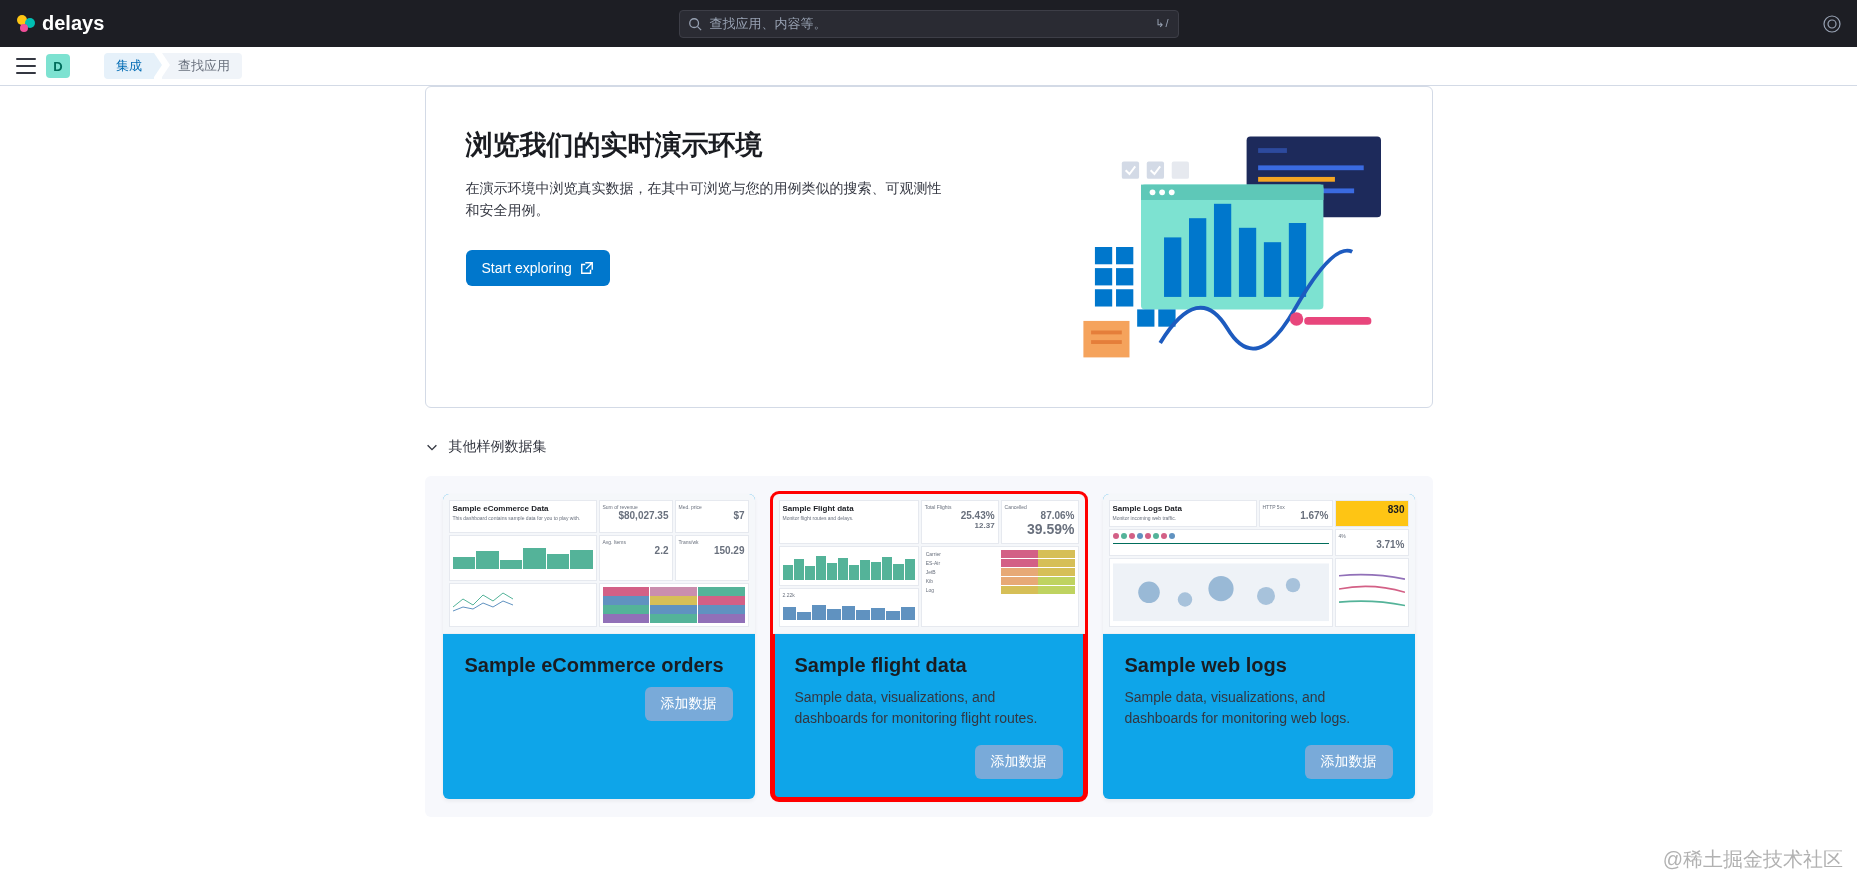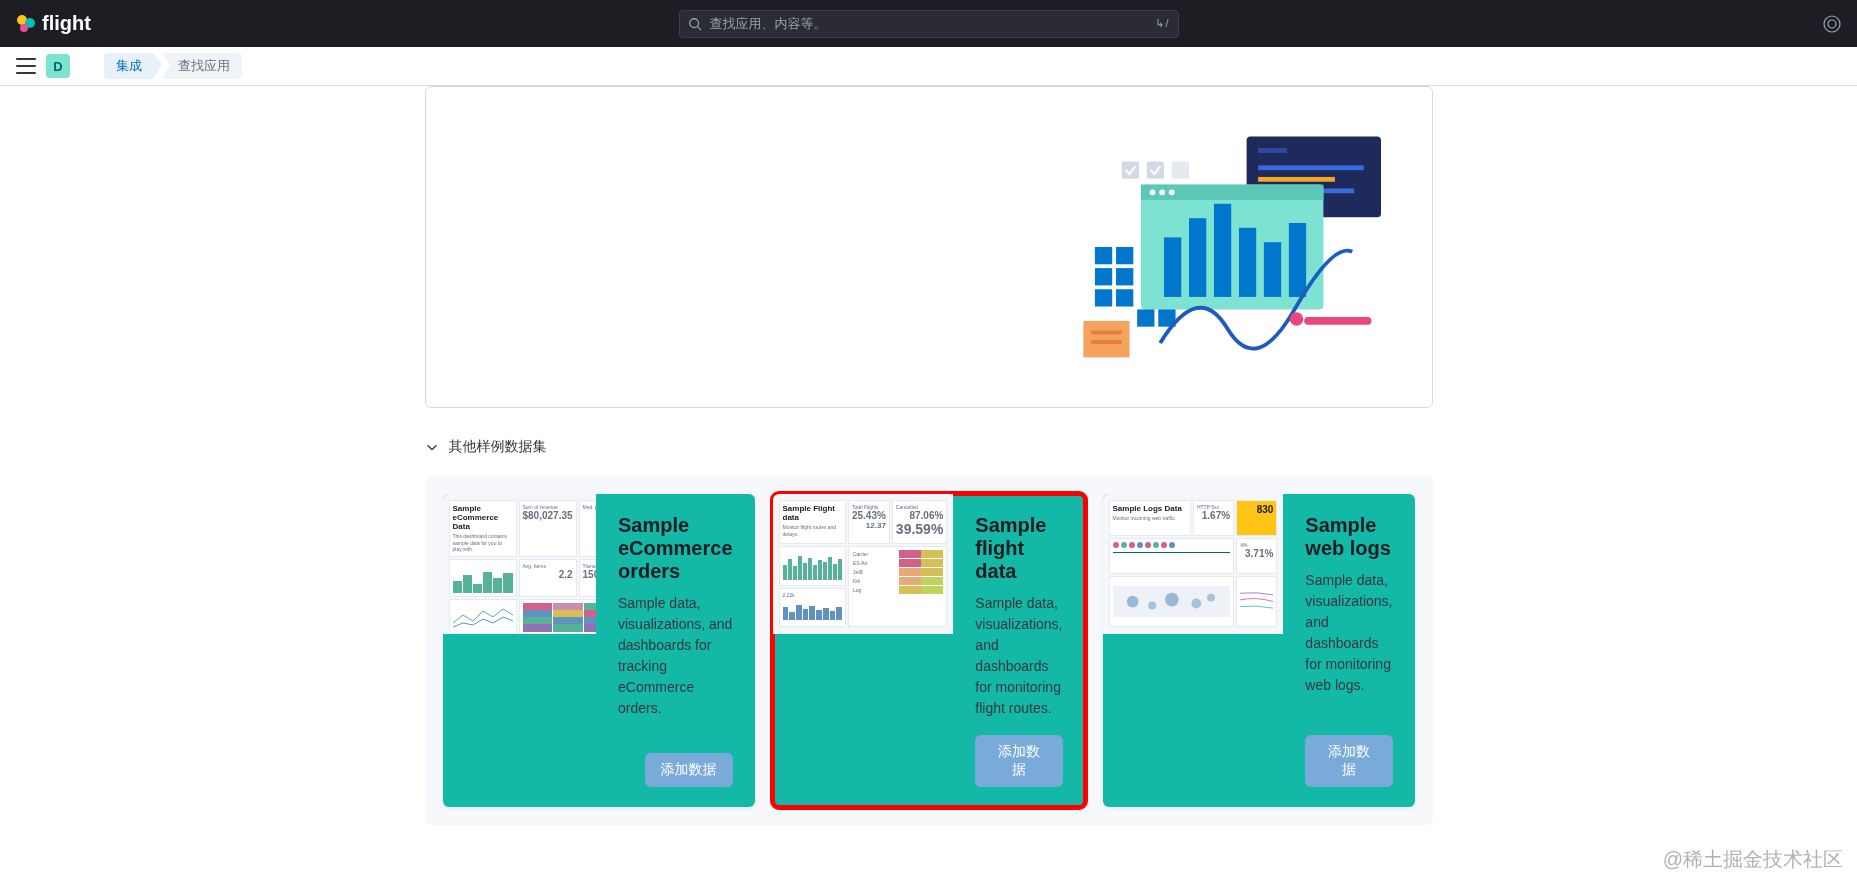--- a/index.html
+++ b/index.html
@@ -36,21 +36,21 @@
   .btn-primary { background: #0077cc; color: #fff; border: none; padding: 10px 16px; border-radius: 6px; font-size: 14px; font-weight: 500; display: inline-flex; align-items: center; gap: 8px; cursor: pointer; }
   .btn-primary svg { width: 14px; height: 14px; }
   .hero-illus { flex: 1; display:flex; justify-content:flex-end; }
   .hero-illus svg { width: 310px; height: 240px; }
   
   .section-toggle { width: 1008px; display: flex; align-items: center; gap: 10px; margin: 30px 0 20px 0; cursor: pointer; }
   .section-toggle .chev { width: 14px; height: 14px; }
   .section-toggle span { font-size: 14px; color: #343741; }
   
   .cards-row { width: 1008px; background: #f7f8fc; padding: 18px; display: flex; gap: 18px; border-radius:6px; }
-  .card { flex: 1; background: #14b8a6; border-radius: 6px; box-shadow: 0 2px 4px rgba(0,0,0,0.06); display: flex; flex-direction: row; overflow: hidden; }
+  .card { flex: 1; background: #0ea5e9; border-radius: 6px; box-shadow: 0 2px 4px rgba(0,0,0,0.06); display: flex; flex-direction: column; overflow: hidden; }
   .card.highlighted { outline: 5px solid #ff0000; outline-offset: -2px; }
   .card-thumb { height: 140px; background: #f5f7fa; border-bottom: 1px solid #eef0f4; position:relative; padding:6px; font-size:7px; color:#69707d; overflow:hidden;}
   .card-body { padding: 20px 22px 20px 22px; display: flex; flex-direction: column; flex: 1; }
   .card-body h3 { font-size: 20px; font-weight: 700; margin-bottom: 10px; color: #1a1c21;}
   .card-body p { font-size: 14px; color: #343741; line-height: 1.5; margin-bottom: 16px; flex:1;}
   .card-body .btn-secondary { align-self: flex-end; background: #79aad9; color: #fff; border: none; padding: 8px 16px; border-radius: 6px; font-size: 14px; cursor: pointer; }
   
   .watermark { position: fixed; bottom: 10px; right: 14px; font-size: 20px; color: rgba(100,100,100,0.5); }
 
   
@@ -69,21 +69,21 @@
 
 <div class="top-header">
   <div class="logo-area">
     <span class="logo-shape">
       <svg viewBox="0 0 20 20">
           <circle cx="6" cy="6" r="5" fill="#FEC514"></circle>
           <circle cx="14" cy="9" r="5" fill="#00BFB3"></circle>
           <circle cx="8" cy="14" r="4" fill="#F04E98"></circle>
         </svg>
     </span>
-    <span>flight</span>
+    <span>delays</span>
   </div>
   <div class="search-wrap">
     <div class="search-box">
       <svg width="14" height="14" viewBox="0 0 16 16" fill="none" stroke="#98a2b3" stroke-width="1.5">
           <circle cx="7" cy="7" r="5"></circle>
           <line x1="11" y1="11" x2="15" y2="15"></line>
         </svg>
       <span>查找应用、内容等。</span>
       <span class="kbd">↳/</span>
     </div>
@@ -105,20 +105,31 @@
   <div class="space-badge">D</div>
   <div class="breadcrumb">
     <div class="crumb first">集成</div>
     <div class="crumb second">查找应用</div>
   </div>
 </div>
 
 <div class="main">
 
   <div class="hero-card">
+    <div class="hero-text">
+      <h1>浏览我们的实时演示环境</h1>
+      <p>在演示环境中浏览真实数据，在其中可浏览与您的用例类似的搜索、可观测性和安全用例。</p>
+      <button class="btn-primary">
+        <span>Start exploring</span>
+        <svg viewBox="0 0 16 16" fill="none" stroke="#fff" stroke-width="1.6">
+            <path d="M6 2h8v8M14 2L7 9"></path>
+            <path d="M12 10v4H2V4h4"></path>
+          </svg>
+      </button>
+    </div>
     <div class="hero-illus">
       <svg viewBox="0 0 320 250">
 
         <rect x="170" y="10" width="140" height="84" rx="4" fill="#1d2a5b"></rect>
         <rect x="182" y="22" width="30" height="5" fill="#2d4a9e"></rect>
         <rect x="182" y="40" width="110" height="5" fill="#3a6ae0"></rect>
         <rect x="182" y="52" width="80" height="5" fill="#f5a623"></rect>
         <rect x="182" y="64" width="100" height="5" fill="#3a6ae0"></rect>
         <rect x="182" y="76" width="60" height="5" fill="#f5a623"></rect>
 
@@ -228,21 +239,20 @@
                   <span style="flex:1;background:#d36086"></span>
                   <span style="flex:1;background:#6092c0"></span>
                   <span style="flex:1;background:#9170b8"></span>
                 </div>
               </div>
             </div>
         </div>
       </div>
       <div class="card-body">
         <h3>Sample eCommerce orders</h3>
-        <p>Sample data, visualizations, and dashboards for tracking eCommerce orders.</p>
         <button class="btn-secondary">添加数据</button>
       </div>
     </div>
 
     <div class="card highlighted">
       <div class="card-thumb">
         <div class="thumb-grid" style="grid-template-columns: 1.8fr 1fr 1fr;">
           <div class="thumb-cell" style="grid-column:1/2;">
               <div class="thumb-title">Sample Flight data</div>
               <div style="font-size:5px;line-height:1.3;">Monitor flight routes and delays.</div>

